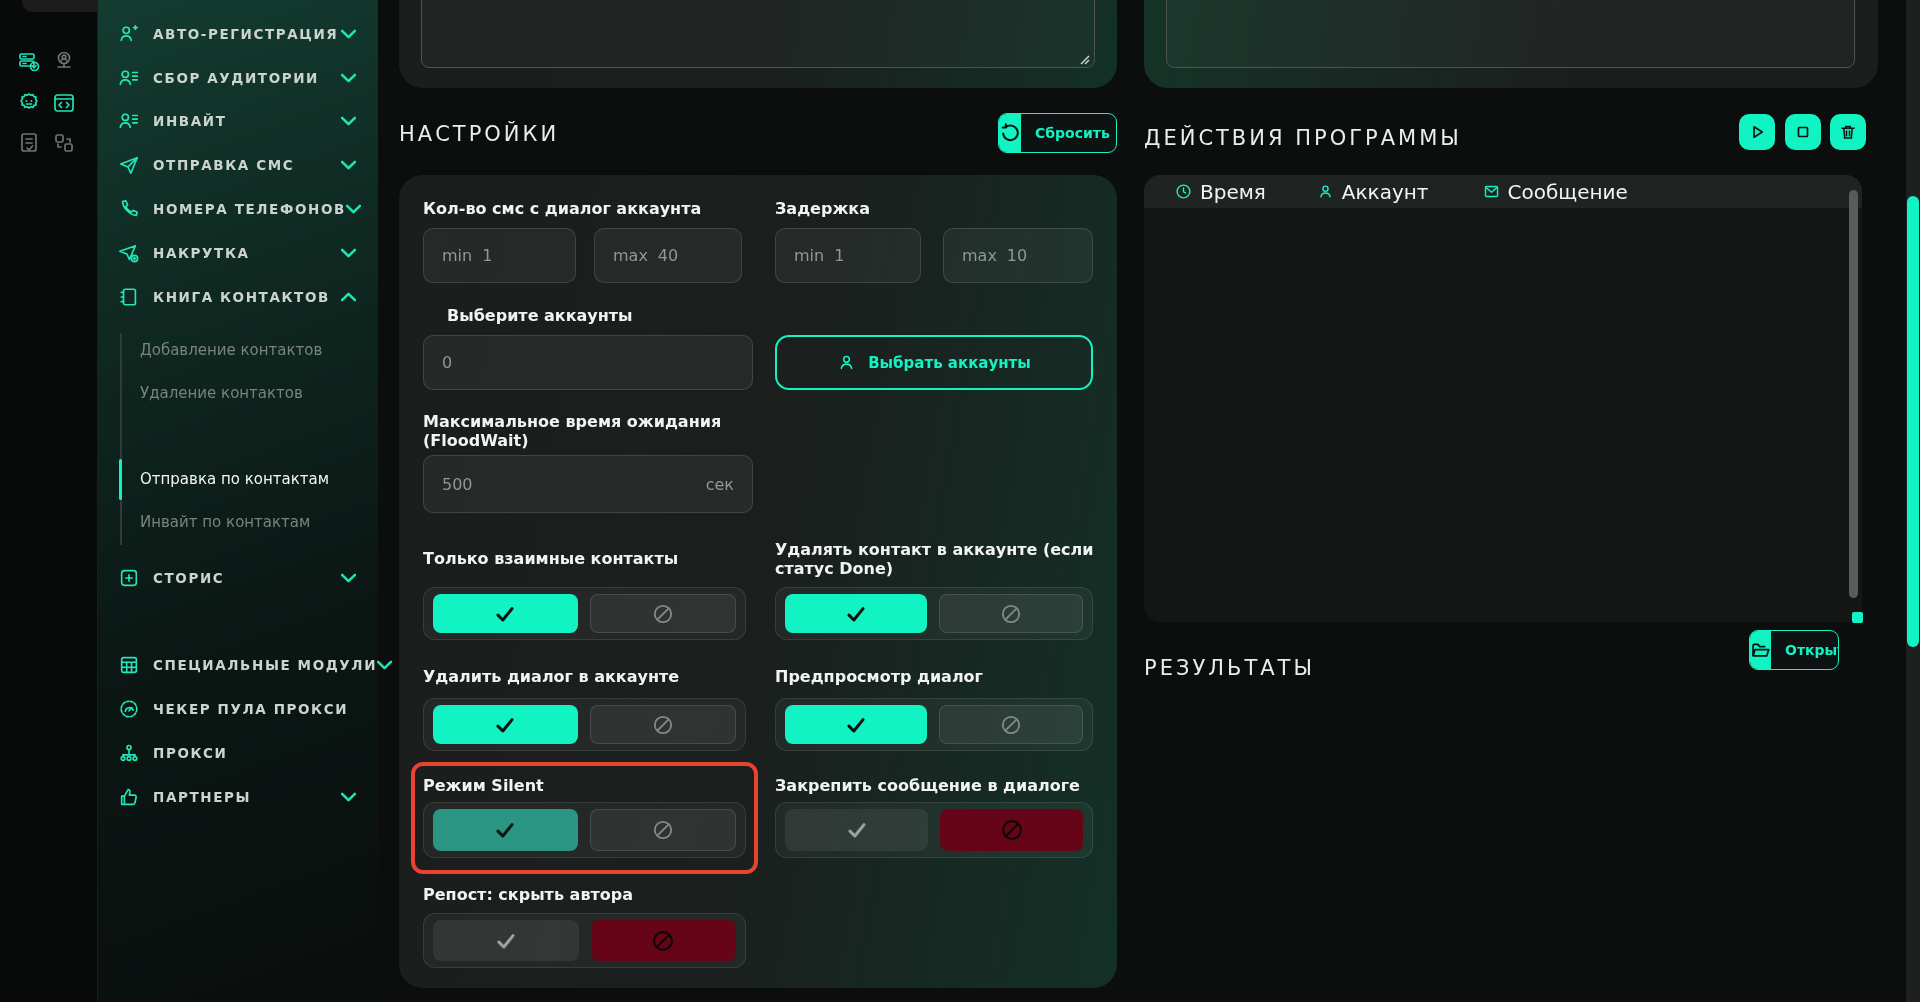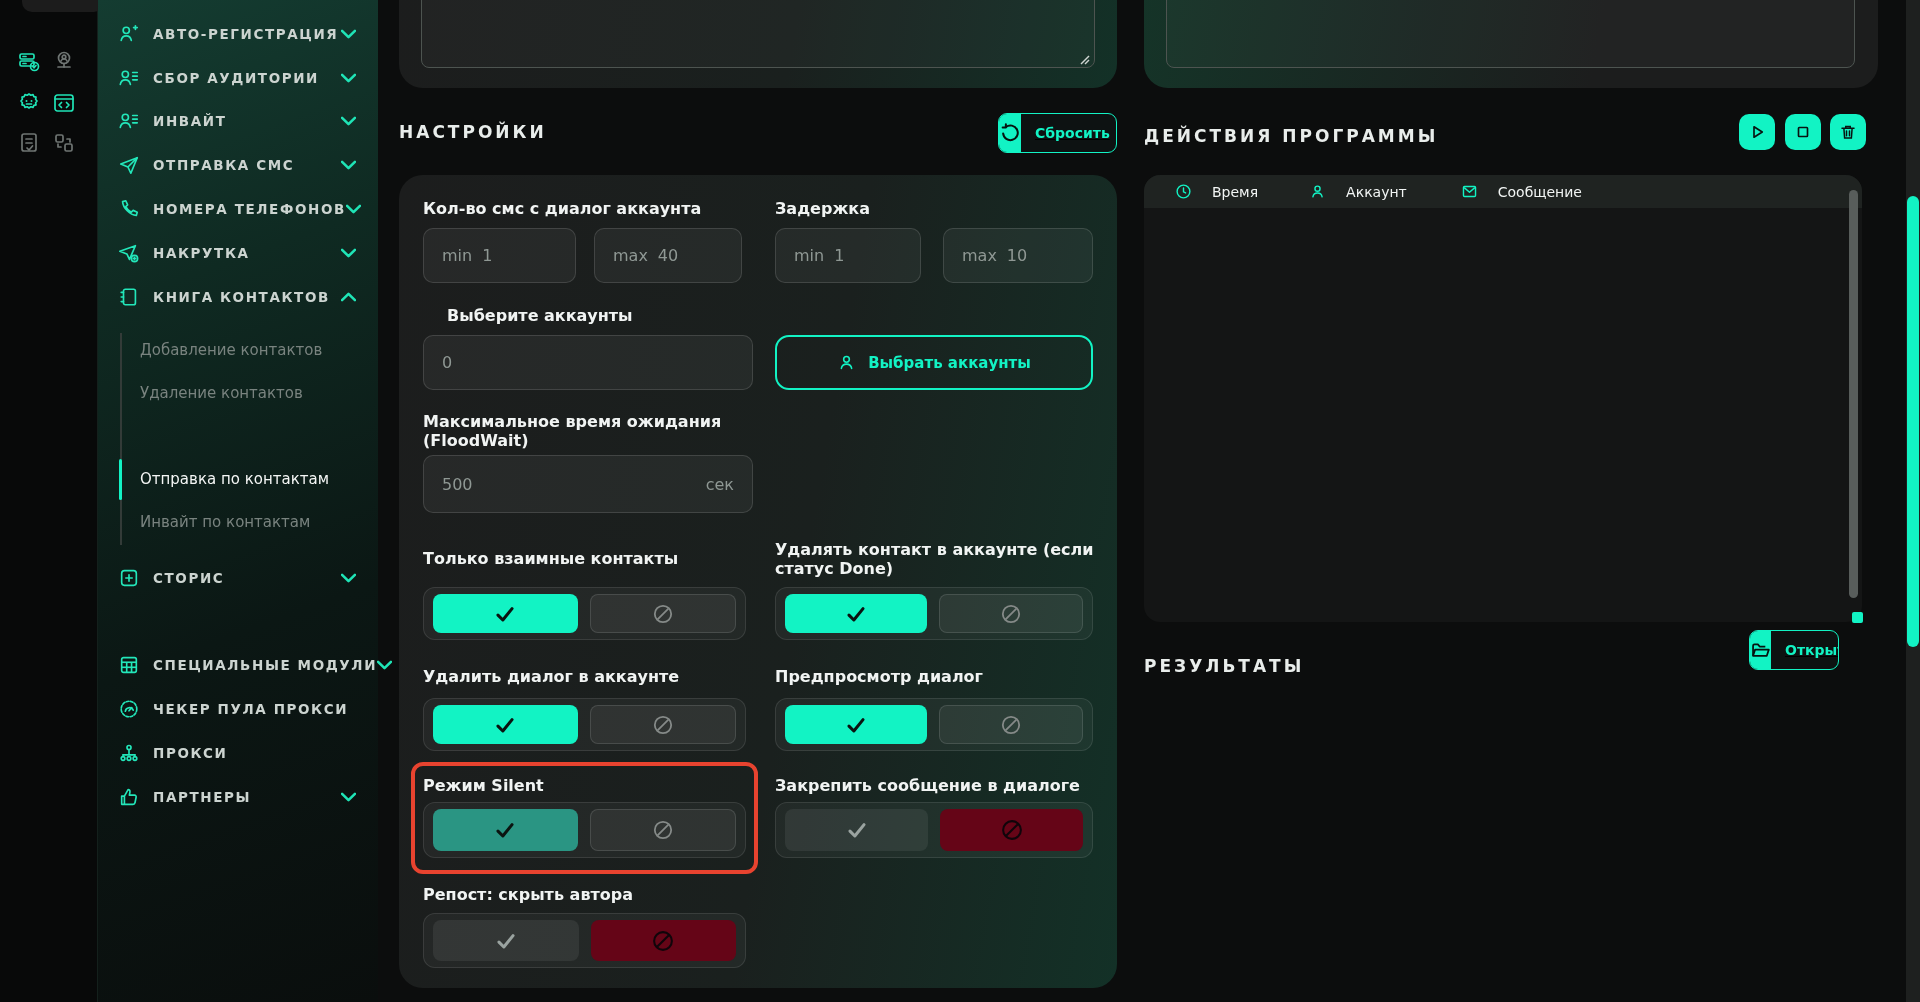--- a/index.html
+++ b/index.html
@@ -28,36 +28,36 @@
     padding:0 22px 0 20px;cursor:pointer;}
   .m-ico{width:22px;height:22px;color:#23e7ba;flex:0 0 22px;display:flex;align-items:center;justify-content:center;}
   .m-lbl{flex:1;margin-left:13px;color:#ccd4d0;font-size:13.5px;font-weight:bold;letter-spacing:1.6px;white-space:nowrap;}
   .m-chev{color:#1fe4b6;width:15px;height:10px;}
   .sub-line{position:absolute;left:22px;top:333px;width:2px;height:212px;background:#333b38;}
   .sub-active-bar{position:absolute;left:21px;top:459px;width:3px;height:41px;background:var(--accent);border-radius:2px;}
   .s-item{position:absolute;left:42px;width:220px;height:42px;display:flex;align-items:center;
     color:#79837f;font-size:15px;cursor:pointer;white-space:nowrap;}
   .s-item.active{color:#f4f6f5;}
   
-  .sect{position:absolute;color:#e9edeb;font-weight:bold;font-size:17px;letter-spacing:3px;white-space:nowrap;}
+  .sect{position:absolute;color:#e9edeb;font-weight:normal;font-size:21px;letter-spacing:3px;white-space:nowrap;}
   .lbl{position:absolute;color:#f1f4f3;font-weight:bold;font-size:16px;line-height:19px;white-space:nowrap;}
   .lbl.wrap{white-space:normal;}
   
   .card{position:absolute;border-radius:24px;}
   .card.lg{background:linear-gradient(100deg,#1c1d1d 0%,#1a201e 55%,#133127 100%);}
   .card.rg{background:linear-gradient(100deg,#153428 0%,#1c1d1d 62%,#1c1d1d 100%);}
   .tarea{position:absolute;background:rgba(255,255,255,.028);border:1px solid #4d5450;border-radius:8px;}
   .grip{position:absolute;width:12px;height:12px;color:#cfd5d2;}
   .inp{position:absolute;background:rgba(255,255,255,.05);border:1px solid rgba(255,255,255,.13);
     border-radius:10px;color:#8f9894;display:flex;align-items:center;padding:0 18px;font-size:16px;}
   .inp .pv{margin-left:10px;}
   .inp .unit{margin-left:auto;}
   
   .split-btn{position:absolute;display:flex;align-items:stretch;border:1.5px solid var(--accent);
-    border-radius:9px;overflow:hidden;background:#0d1212;cursor:pointer;text-decoration:underline;}
+    border-radius:9px;overflow:hidden;background:#0d1212;cursor:pointer;}
   .split-ico{background:var(--accent);color:#07130f;display:flex;align-items:center;justify-content:center;}
   .split-txt{display:flex;align-items:center;justify-content:center;color:var(--accent);
     font-weight:bold;font-size:14px;padding:0 14px;white-space:nowrap;}
   .ghost-btn{position:absolute;border:2px solid var(--accent);border-radius:14px;background:transparent;
     display:flex;align-items:center;justify-content:center;gap:12px;color:var(--accent);
     font-weight:bold;font-size:15px;cursor:pointer;}
   .sq-btn{position:absolute;width:36px;height:36px;background:var(--accent);border-radius:10px;
     display:flex;align-items:center;justify-content:center;color:#081411;cursor:pointer;}
   
   .toggle{position:absolute;display:flex;gap:12px;padding:6px 9px;background:rgba(255,255,255,.045);
@@ -66,21 +66,21 @@
   .toggle.on  .tbtn.yes{background:var(--accent);color:#0a1310;}
   .toggle.on  .tbtn.no, .toggle.muted .tbtn.no{background:rgba(255,255,255,.055);border:1px solid rgba(255,255,255,.12);color:#858a88;}
   .toggle.muted .tbtn.yes{background:var(--accent-dim);color:#0b1410;}
   .toggle.off .tbtn.yes{background:rgba(255,255,255,.07);color:#9aa3a0;}
   .toggle.off .tbtn.no{background:var(--danger);color:#10050a;}
   .hl-box{position:absolute;border:4px solid var(--hl);border-radius:12px;}
   
   .tbl{position:absolute;left:1144px;top:175px;width:718px;height:447px;background:#141515;border-radius:16px;}
   .tbl-head{position:absolute;left:0;top:0;width:100%;height:33px;background:#1f2321;border-radius:16px 16px 0 0;
     display:flex;align-items:center;}
-  .th{display:flex;align-items:center;gap:20px;color:#f2f5f4;font-size:14px;}
+  .th{display:flex;align-items:center;gap:8px;color:#f2f5f4;font-size:20px;}
   .th svg{color:var(--accent);}
   .tbl-scroll{position:absolute;left:705px;top:15px;width:9px;height:408px;background:#585d5b;border-radius:5px;}
   .resize-tag{position:absolute;left:708px;top:437px;width:11px;height:11px;background:var(--accent);border-radius:2px;}
   
   .pg-track{position:absolute;left:1906px;top:0;width:14px;height:1002px;background:#1e201f;}
   .pg-thumb{position:absolute;left:1907px;top:196px;width:12px;height:451px;background:var(--accent);border-radius:6px;}
   svg{display:block}
 </style>
 </head>
 <body>

